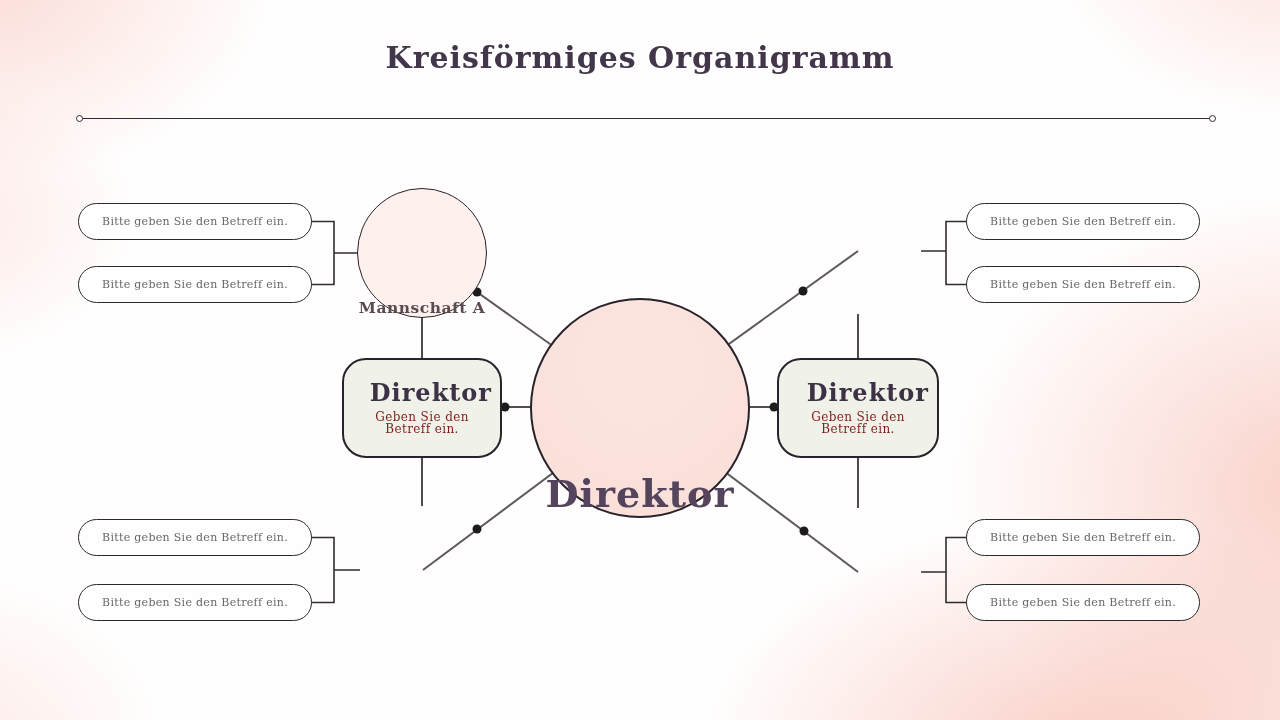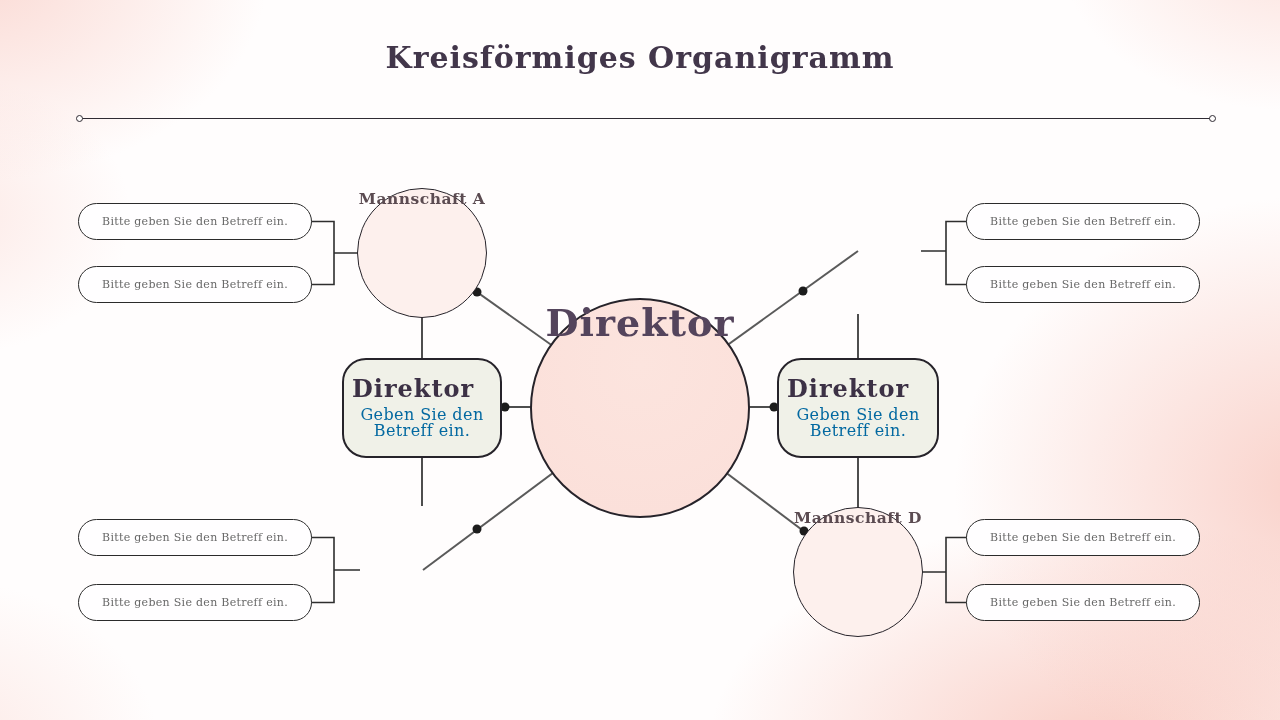--- a/index.html
+++ b/index.html
@@ -24,21 +24,21 @@
     position:absolute;top:118px;left:80px;width:1132px;height:0;
     border-top:1.6px solid #2f2b33;
   }
   .divider .end-dot{
     position:absolute;top:-4px;width:7px;height:7px;border-radius:50%;
     background:#fffdfd;border:1.5px solid #2f2b33;box-sizing:border-box;
   }
   .divider .end-dot.left{left:-4px;}
   .divider .end-dot.right{right:-4px;}
   svg.connectors{position:absolute;left:0;top:0;}
-  .node{position:absolute;box-sizing:border-box;display:flex;align-items:flex-start;justify-content:center;text-align:center;}
+  .node{position:absolute;box-sizing:border-box;display:flex;align-items:flex-end;justify-content:center;text-align:center;}
   .circle{border-radius:50%;border:2px solid #26232a;}
   .center-circle{
     left:530px;top:298px;width:220px;height:220px;
     background:radial-gradient(circle at 50% 30%, #fce4de 0%, #fbdfd9 100%);
     font-size:38px;font-weight:700;color:#54445c;letter-spacing:1px;
   }
   .team-circle{
     width:130px;height:130px;background:#fdf0ed;border-width:1.8px;
     font-size:15.5px;font-weight:600;color:#5b4b51;letter-spacing:.5px;
   }
@@ -46,21 +46,21 @@
   .team-b{left:793px;top:186px;}
   .team-c{left:358px;top:505px;}
   .team-d{left:793px;top:507px;}
   .director-box{
     width:160px;height:100px;border-radius:24px;border:2px solid #26232a;
     background:#f0f1e8;flex-direction:column;gap:6px;padding:6px 8px;
   }
   .box-left{left:342px;top:358px;}
   .box-right{left:777px;top:358px;width:162px;}
   .director-box .box-title{font-size:24px;font-weight:700;color:#3c3145;letter-spacing:1px;line-height:1;}
-  .director-box .box-subtitle{font-size:16px;color:#0369a1;letter-spacing:.4px;line-height:1;}
+  .director-box .box-subtitle{font-size:12px;color:#7f1d1d;letter-spacing:.4px;line-height:1;}
   .pill{
     position:absolute;width:234px;height:37px;box-sizing:border-box;
     border:1.6px solid #2b2b2b;border-radius:19px;background:#fffeff;
     display:flex;align-items:center;justify-content:center;
     font-size:11px;color:#686868;letter-spacing:.3px;
   }
   .pill-l{left:78px;}  .pill-r{left:966px;}
   .row1{top:203px;} .row2{top:266px;} .row3{top:519px;} .row4{top:584px;}
 </style>
 </head>
@@ -104,23 +104,20 @@
     </g>
   </svg>
 
   <div class="node circle center-circle">
     <span>Direktor</span>
   </div>
 
   <div class="node circle team-circle team-a">
     <span>Mannschaft A</span>
   </div>
-  <div class="node circle team-circle team-d">
-    <span>Mannschaft D</span>
-  </div>
 
   <div class="node director-box box-left">
     <span class="box-title">Direktor</span>
     <span class="box-subtitle">Geben Sie den Betreff ein.</span>
   </div>
   <div class="node director-box box-right">
     <span class="box-title">Direktor</span>
     <span class="box-subtitle">Geben Sie den Betreff ein.</span>
   </div>
 

